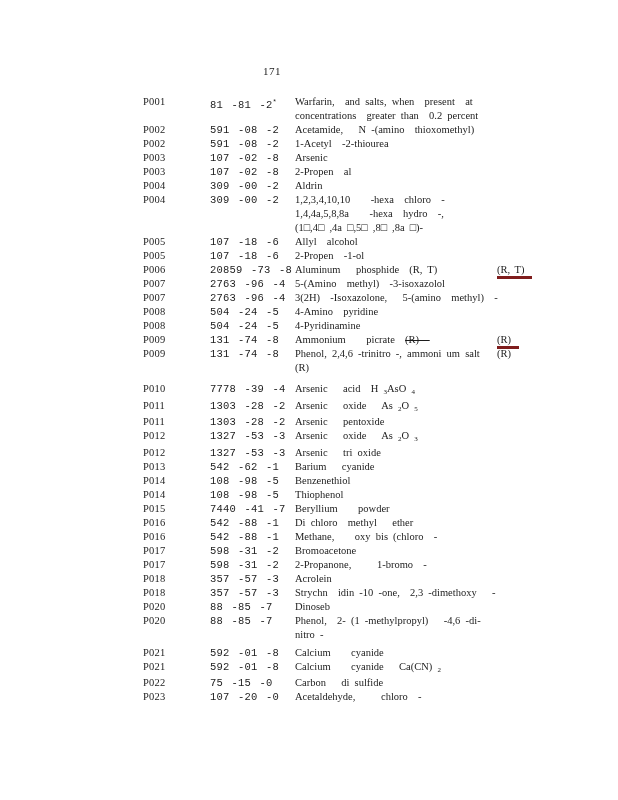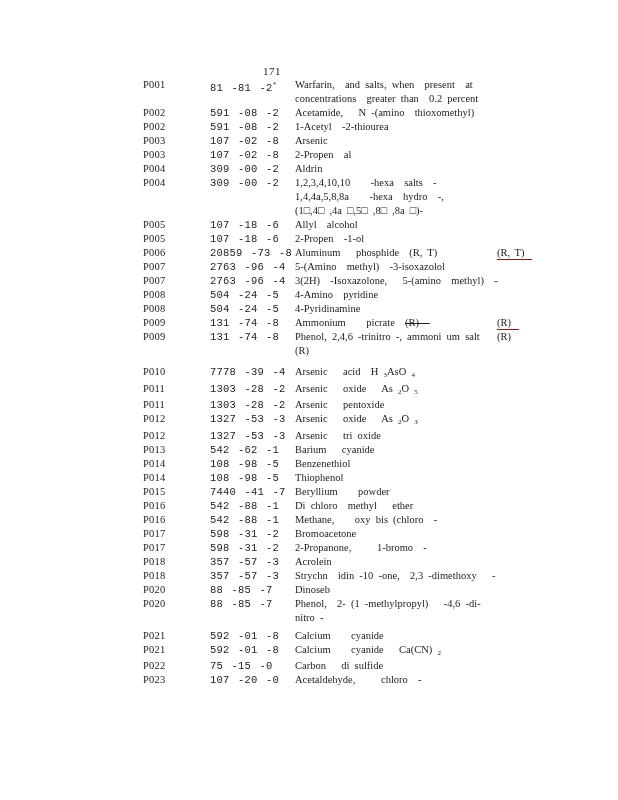--- a/index.html
+++ b/index.html
@@ -18,20 +18,21 @@
     padding-top: 64px;
     box-sizing: border-box;
   }
   .page-number {
     text-align: center;
     font-size: 11px;
     line-height: 14px;
     letter-spacing: 0.5px;
   }
   .waste-table {
+    margin-top: 17px;
     margin-left: 143px;
     width: 402px;
   }
   .row {
     display: grid;
     grid-template-columns: 67px 85px 200px 50px;
     align-items: start;
   }
   .row.gap-after { margin-bottom: 7px; }
   .row.gap-after-sm { margin-bottom: 4px; }
@@ -52,21 +53,21 @@
   }
   .sub {
     font-size: 7px;
     vertical-align: -1.5px;
   }
   .strike {
     text-decoration: line-through;
     text-decoration-thickness: 1px;
   }
   .u {
-    border-bottom: 1px solid #7f1d1d;
+    border-bottom: 3px solid #7f1d1d;
     padding-right: 8px;
     padding-bottom: 1px;
   }
 </style>
 </head>
 <body>
 
 <div class="page">
   <div class="page-number">171</div>
   <div class="waste-table">
@@ -102,21 +103,21 @@
       </div>
       <div class="row">
         <div class="cell code">P004</div>
         <div class="cell cas">309 -00 -2</div>
         <div class="cell name"><div class="line"><span>Aldrin</span></div></div>
         <div class="cell rmark"></div>
       </div>
       <div class="row">
         <div class="cell code">P004</div>
         <div class="cell cas">309 -00 -2</div>
-        <div class="cell name"><div class="line"><span>1,2,3,4,10,10    -hexa  salts  -</span></div><div class="line"><span>1,4,4a,5,8,8a    -hexa  hydro  -,</span></div><div class="line"><span>(1□,4□ ,4a □,5□ ,8□ ,8a □)-</span></div></div>
+        <div class="cell name"><div class="line"><span>1,2,3,4,10,10    -hexa  chloro  -</span></div><div class="line"><span>1,4,4a,5,8,8a    -hexa  hydro  -,</span></div><div class="line"><span>(1□,4□ ,4a □,5□ ,8□ ,8a □)-</span></div></div>
         <div class="cell rmark"></div>
       </div>
       <div class="row">
         <div class="cell code">P005</div>
         <div class="cell cas">107 -18 -6</div>
         <div class="cell name"><div class="line"><span>Allyl  alcohol</span></div></div>
         <div class="cell rmark"></div>
       </div>
       <div class="row">
         <div class="cell code">P005</div>

